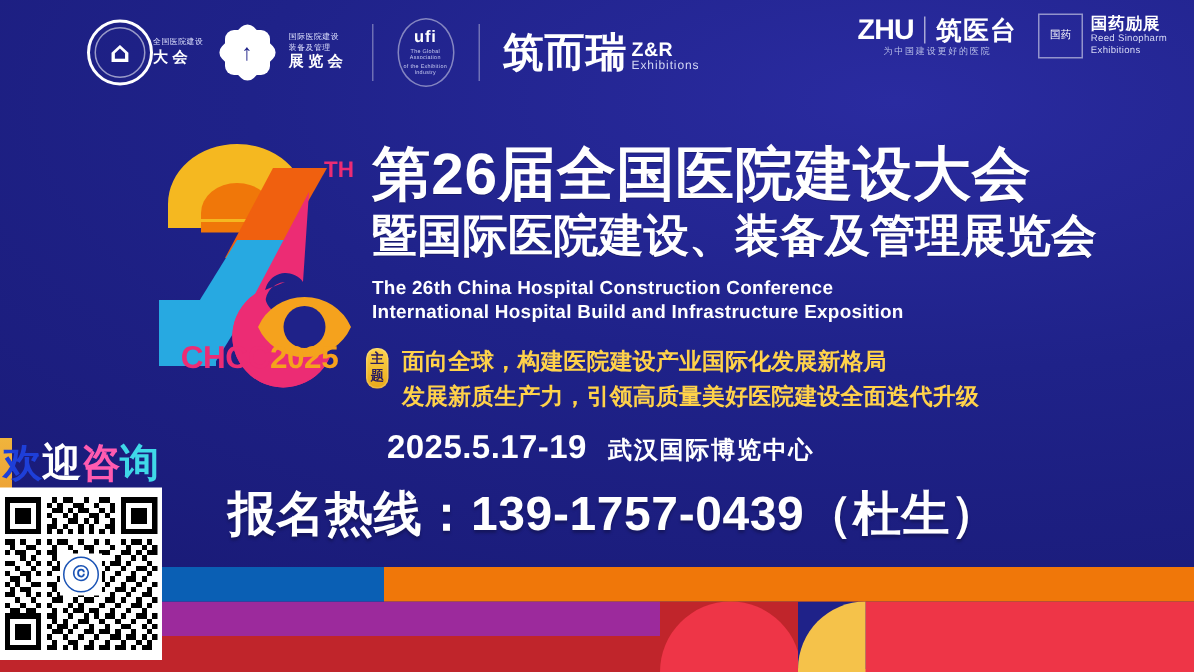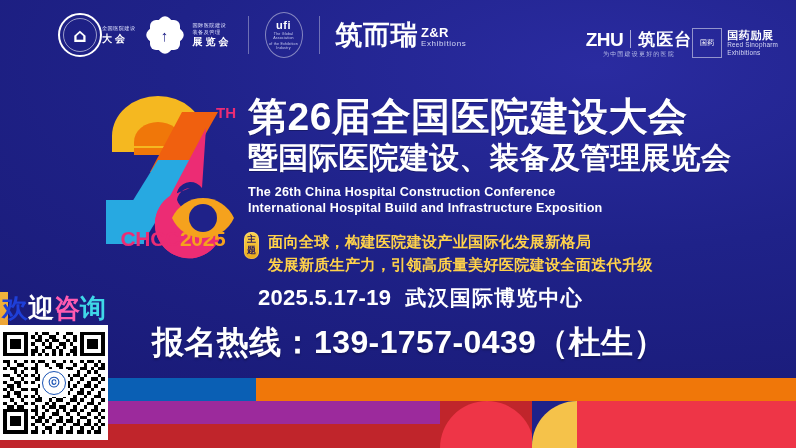--- a/index.html
+++ b/index.html
@@ -25,21 +25,21 @@
   }
 
   
   .logo-strip{
     position:absolute; left:0; top:0; width:796px; height:70px;
     display:flex; align-items:center;
   }
   .logo-group{ display:flex; align-items:center; }
 
   .lg-left{ position:absolute; left:58px; top:10px; height:50px; display:flex; align-items:center; gap:7px; }
-  .lg-right{ position:absolute; right:18px; top:20px; height:46px; display:flex; align-items:center; }
+  .lg-right{ position:absolute; right:18px; top:1px; height:46px; display:flex; align-items:center; gap:14px; }
 
   
   .seal{
     width:44px;height:44px;border-radius:50%;
     border:2px solid #ffffff; position:relative;
     display:flex;align-items:center;justify-content:center;
   }
   .seal::before{
     content:""; position:absolute; inset:3px; border-radius:50%;
     border:1px solid rgba(255,255,255,.55);
@@ -154,21 +154,21 @@
     color:#ffd24a; font-size:15.2px; font-weight:700;
     letter-spacing:.2px; line-height:1.52; white-space:nowrap;
   }
 
   
   .daterow{
     position:absolute; left:258px; top:287px;
     display:flex; align-items:baseline; gap:14px; white-space:nowrap;
   }
   .date-num{ color:#ffffff; font-size:22px; font-weight:800; letter-spacing:.3px; line-height:1;}
-  .date-venue{ color:#ffffff; font-size:21px; font-weight:700; letter-spacing:1.2px; line-height:1;}
+  .date-venue{ color:#ffffff; font-size:16px; font-weight:700; letter-spacing:1.2px; line-height:1;}
 
   
   .hotline{
     position:absolute; left:152px; top:322px; width:620px;
     color:#ffffff; font-size:32px; font-weight:800;
     letter-spacing:.4px; line-height:1.25; white-space:nowrap;
     text-shadow:0 2px 2px rgba(0,0,0,.25);
   }
 
   

